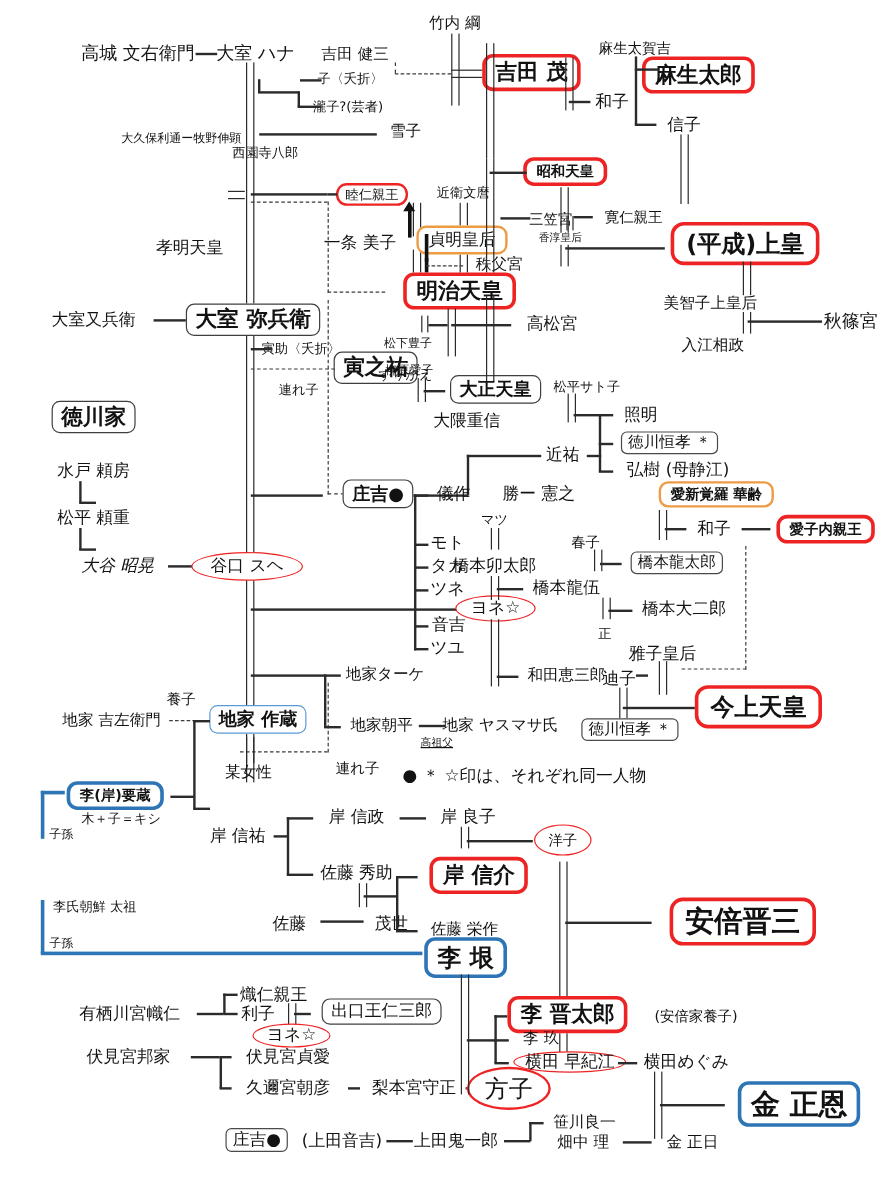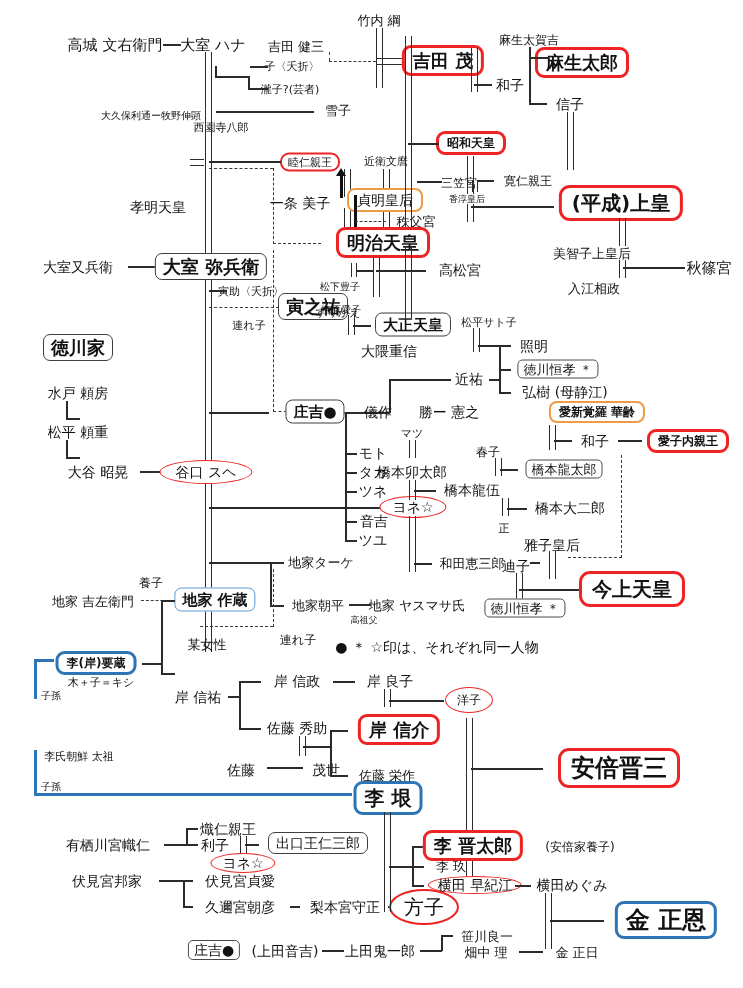--- a/index.html
+++ b/index.html
@@ -242,21 +242,21 @@
 
   <div class="n s18 bold ctr" style="left:78px;top:348px;">
     <span class="box">徳川家</span>
   </div>
   <div class="n s14 ctr" style="left:78px;top:393px;">水戸 頼房</div>
   <div class="ln v" style="left:66px;top:401px;height:18px;"></div>
   <div class="ln h" style="left:66px;top:418px;width:14px;"></div>
   <div class="n s14 ctr" style="left:78px;top:432px;">松平 頼重</div>
   <div class="ln v" style="left:66px;top:440px;height:18px;"></div>
   <div class="ln h" style="left:66px;top:457px;width:14px;"></div>
-  <div class="n s14 ctr" style="left:98px;top:472px;">大谷 昭晃</div>
+  <div class="n s14 ctr" style="left:98px;top:472px;font-style:italic;">大谷 昭晃</div>
   <div class="ln h" style="left:140px;top:471px;width:22px;"></div>
   <div class="n s14 ctr" style="left:206px;top:472px;">
     <span class="oval" style="padding:4px 15px;">谷口 スヘ</span>
   </div>
 
   <div class="dv" style="left:273px;top:250px;height:162px;"></div>
   <div class="dh" style="left:273px;top:411px;width:14px;"></div>
   <div class="ln h" style="left:209px;top:412px;width:60px;"></div>
 
   <div class="n s15 bold ctr" style="left:315px;top:412px;">
@@ -337,21 +337,21 @@
   </div>
 
   <div class="ln h" style="left:209px;top:562px;width:62px;"></div>
   <div class="ln v" style="left:270px;top:562px;height:44px;"></div>
   <div class="ln h" style="left:270px;top:562px;width:14px;"></div>
   <div class="n s13 ctr" style="left:321px;top:562px;">地家ターケ</div>
   <div class="ln h" style="left:270px;top:605px;width:14px;"></div>
   <div class="n s13 ctr" style="left:318px;top:605px;">地家朝平</div>
   <div class="ln h" style="left:349px;top:604px;width:22px;"></div>
   <div class="n s13 ctr" style="left:417px;top:605px;">地家 ヤスマサ氏</div>
-  <div class="n s9 ctr" style="left:364px;top:620px;">高祖父</div>
+  <div class="n s9 ctr" style="left:364px;top:620px;text-decoration:underline;">高祖父</div>
 
   <div class="dv" style="left:273px;top:569px;height:58px;"></div>
   <div class="dh" style="left:200px;top:626px;width:73px;"></div>
   <div class="n s12 ctr" style="left:298px;top:640px;">連れ子</div>
 
   <div class="n s15 bold ctr" style="left:215px;top:600px;">
     <span class="box-bluethin">地家 作蔵</span>
   </div>
   <div class="n s12 ctr" style="left:151px;top:583px;">養子</div>
   <div class="n s13 ctr" style="left:93px;top:601px;">地家 吉左衛門</div>

